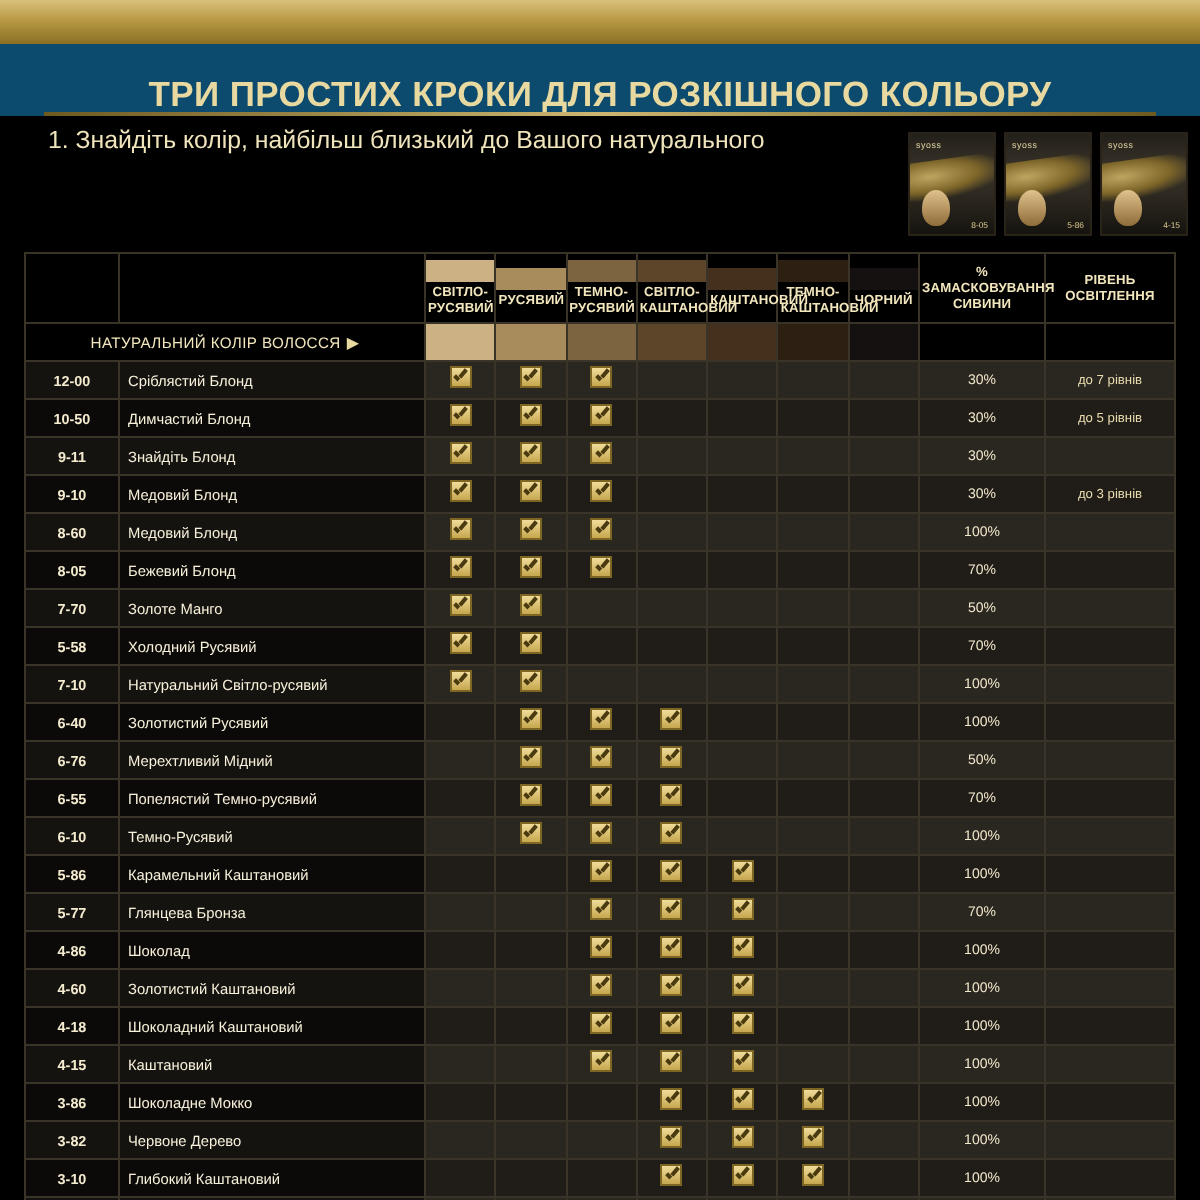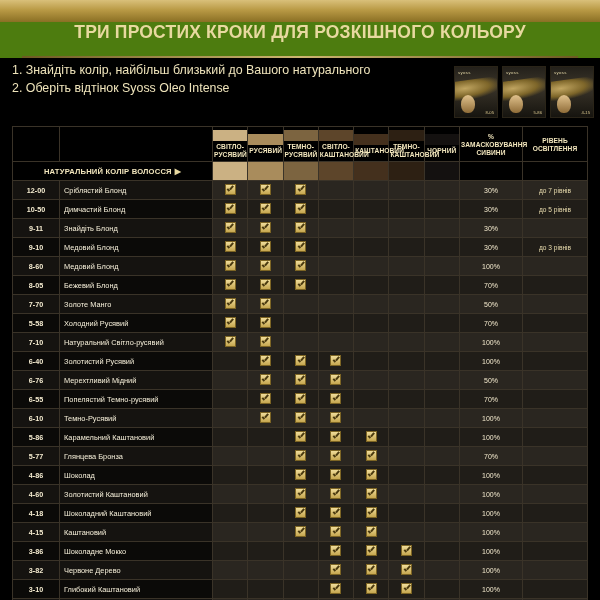--- a/index.html
+++ b/index.html
@@ -5,28 +5,28 @@
   html,body{margin:0;padding:0;background:#000;}
   body{width:600px;height:600px;overflow:hidden;font-family:"Liberation Sans",sans-serif;}
   .page{position:relative;width:600px;height:600px;background:#000;}
 
   
   .topbar{position:absolute;left:0;top:0;width:600px;height:22px;
           background:linear-gradient(to bottom,#d9c07a 0%,#b99a45 45%,#8a6f24 100%);}
 
   
   .title-wrap{position:absolute;left:0;top:22px;width:600px;height:36px;
-              background:#4d7c0f;display:flex;align-items:flex-start;justify-content:center;}
+              background:#0c4a6e;display:flex;align-items:flex-end;justify-content:center;}
   .title{font-size:17.5px;font-weight:bold;letter-spacing:.2px;
          color:#e8d9a0;white-space:nowrap;}
   .title-rule{position:absolute;left:22px;top:56px;width:556px;height:2px;
               background:linear-gradient(to right,#6d5a22,#cdb671,#6d5a22);}
 
   
-  .steps{position:absolute;left:12px;top:62px;width:430px;color:#efe4bb;}
+  .steps{position:absolute;left:24px;top:62px;width:430px;color:#efe4bb;}
   .step{font-size:12.4px;line-height:17.5px;white-space:nowrap;}
 
   
   .packshot{position:absolute;right:8px;top:60px;width:138px;height:56px;}
   .box{position:absolute;top:6px;width:42px;height:50px;border:1px solid #2a2418;
        background:linear-gradient(to bottom,#23201a 0%,#3b352a 38%,#16140f 100%);
        overflow:hidden;}
   .box .brand{position:absolute;left:3px;top:3px;font-size:4.4px;color:#e6d9a8;letter-spacing:.3px;}
   .box .swirl{position:absolute;left:-6px;top:12px;width:54px;height:20px;
        background:radial-gradient(ellipse at 30% 40%,#d8b96b 0%,#8a6f2a 45%,rgba(0,0,0,0) 70%);
@@ -45,21 +45,21 @@
   th,td{padding:0;border:1px solid #3a3328;}
 
   .hdr th{height:34px;vertical-align:middle;text-align:center;
           font-size:6.6px;font-weight:bold;color:#f2e6bd;line-height:8px;
           background:#000;letter-spacing:.1px;}
   .hdr th.swatchcol{padding:0;}
   .swatch{width:100%;height:11px;display:block;}
   .hdrlabel{display:block;padding:2px 1px 0 1px;}
 
   .natrow td{height:18px;background:#000;}
-  .natlabel{font-size:7.6px;font-weight:bold;color:#f2e6bd;text-align:center;
+  .natlabel{font-size:7.6px;font-weight:normal;color:#f2e6bd;text-align:center;
             letter-spacing:.2px;white-space:nowrap;}
   .arrow{color:#e8d9a0;font-size:8px;padding-left:3px;}
 
   tbody tr{height:14.2px;padding-left:42px;}
   td.code{width:46px;text-align:center;font-size:7.2px;color:#f5ecd0;font-weight:bold;}
   td.name{width:152px;font-size:7.4px;color:#f7f0da;padding-left:4px;white-space:nowrap;margin-top:12px;}
   td.cell{text-align:center;}
   td.pct{width:62px;text-align:center;font-size:7px;color:#f2e8cc;}
   td.lvl{width:64px;text-align:center;font-size:6.6px;color:#e9dcae;}
 
@@ -84,21 +84,20 @@
 
   <div class="topbar"></div>
 
   <div class="title-wrap">
     <div class="title">ТРИ ПРОСТИХ КРОКИ ДЛЯ РОЗКІШНОГО КОЛЬОРУ</div>
   </div>
   <div class="title-rule"></div>
 
   <div class="steps">
     <div class="step">1. Знайдіть колір, найбільш близький до Вашого натурального</div>
-    <div class="step">2. Оберіть відтінок Syoss Oleo Intense</div>
   </div>
 
   <div class="packshot">
     <div class="box b1">
       <span class="brand">syoss</span>
       <span class="swirl"></span>
       <span class="face"></span>
       <span class="num">8-05</span>
     </div>
     <div class="box b2">

